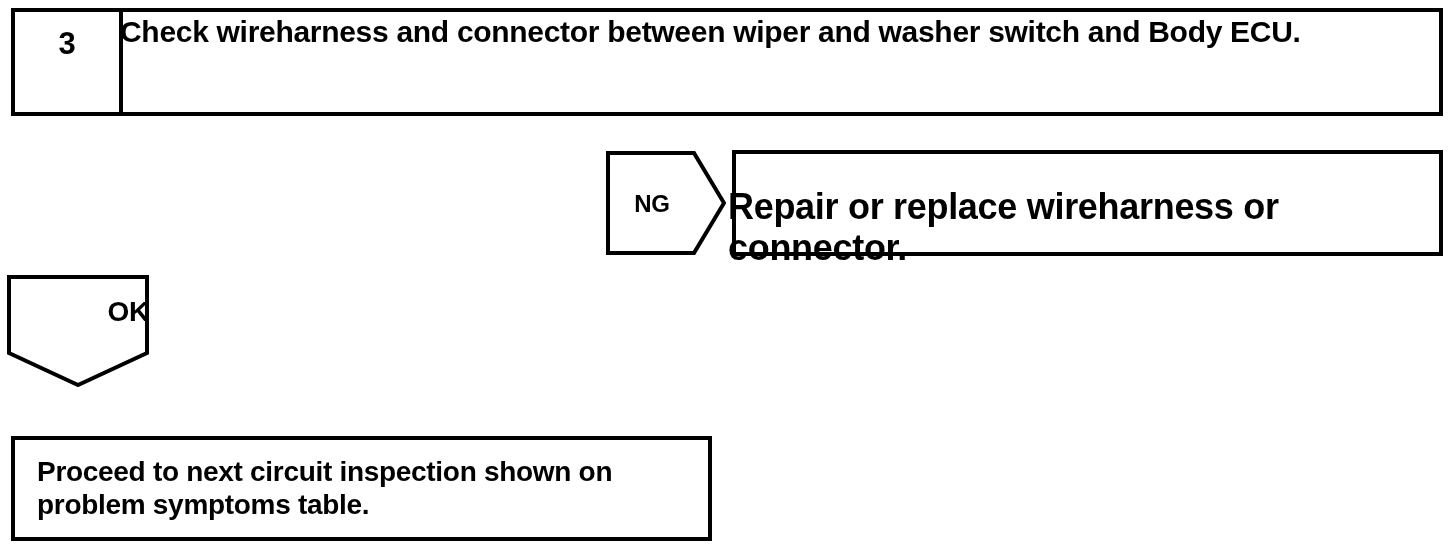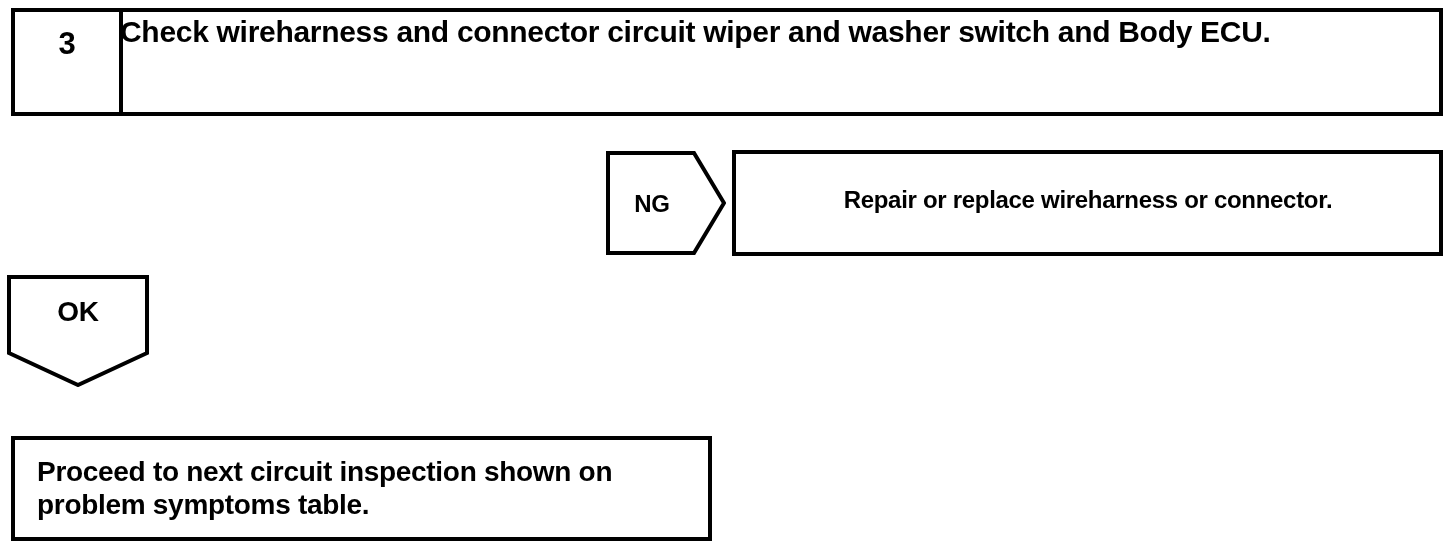--- a/index.html
+++ b/index.html
@@ -89,47 +89,46 @@
     left: 732px;
     top: 150px;
     width: 711px;
     height: 106px;
     border: 4px solid #000000;
     box-sizing: border-box;
     background: #ffffff;
   }
   .repair-text {
     position: absolute;
-    left: 748px;
+    left: 728px;
     top: 186px;
     width: 680px;
-    font-size: 24px;
+    font-size: 36px;
     font-weight: bold;
     line-height: 1.15;
     letter-spacing: -0.3px;
-    text-align: center;
   }
 
   
   .ok-arrow {
     position: absolute;
     left: 7px;
     top: 275px;
     width: 142px;
     height: 112px;
   }
   .ok-arrow svg {
     display: block;
   }
   .ok-label {
     position: absolute;
     left: 7px;
     top: 298px;
     width: 142px;
-    text-align: center;
+    text-align: right;
     font-size: 28px;
     font-weight: bold;
     letter-spacing: -0.2px;
     line-height: 1;
   }
 
   
   .proceed-box {
     position: absolute;
     left: 11px;
@@ -155,21 +154,21 @@
 </head>
 <body>
 
 <div id="page">
 
   <div class="step-box">
     <div class="step-number-cell">
       <span class="step-number">3</span>
     </div>
   </div>
-  <div class="step-text">Check wireharness and connector circuit wiper and washer switch and Body ECU.</div>
+  <div class="step-text">Check wireharness and connector between wiper and washer switch and Body ECU.</div>
 
   <div class="ng-arrow">
     <svg width="120" height="104" viewBox="0 0 120 104" xmlns="http://www.w3.org/2000/svg">
       <polygon points="2,2 88,2 118,52 88,102 2,102" fill="#ffffff" stroke="#000000" stroke-width="4" stroke-linejoin="miter"></polygon>
     </svg>
   </div>
   <div class="ng-label">NG</div>
 
   <div class="repair-box"></div>
   <div class="repair-text">Repair or replace wireharness or connector.</div>

